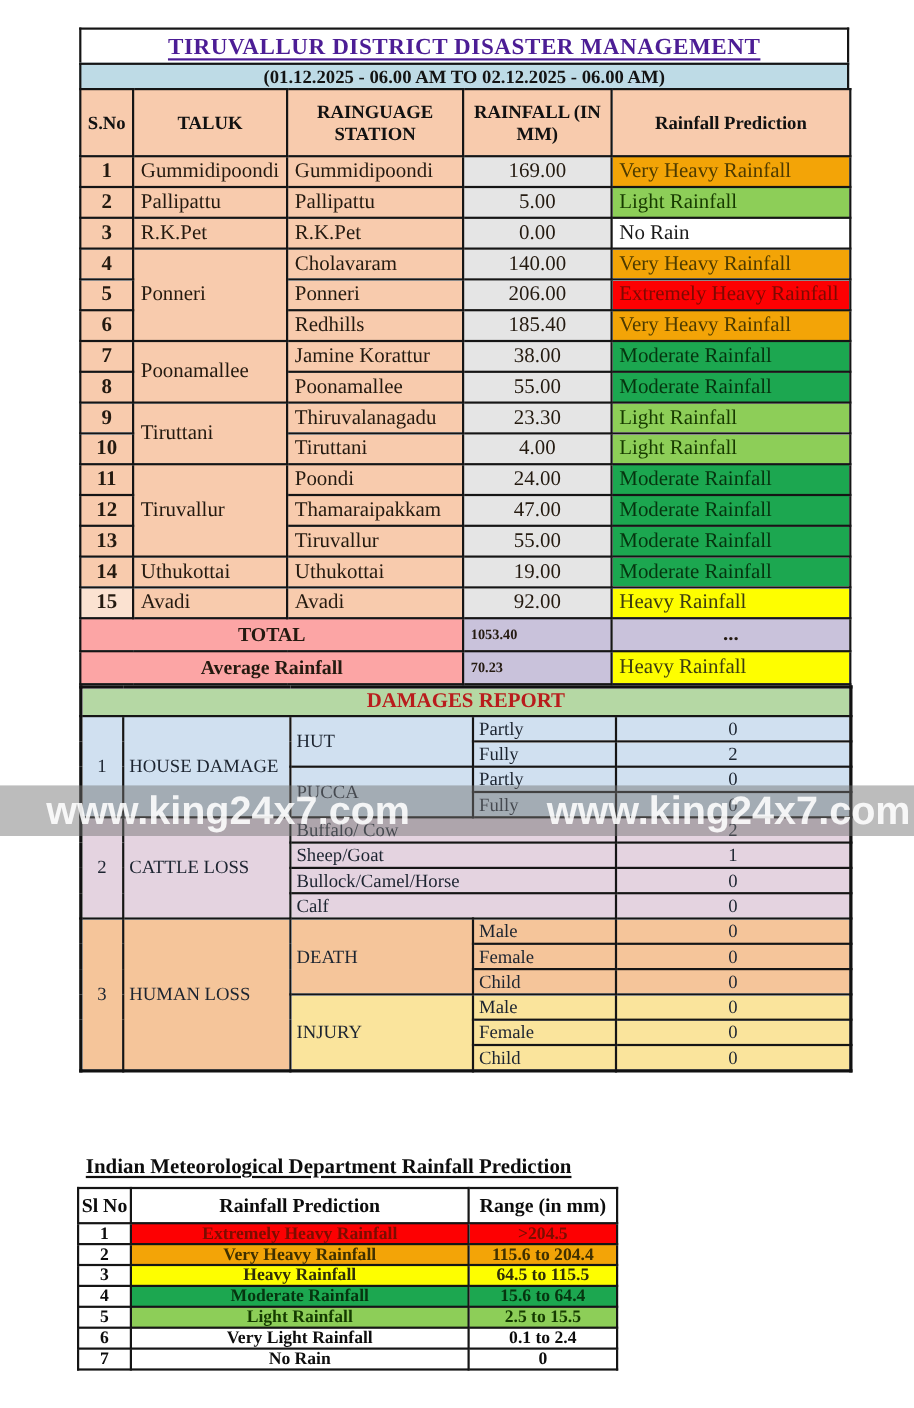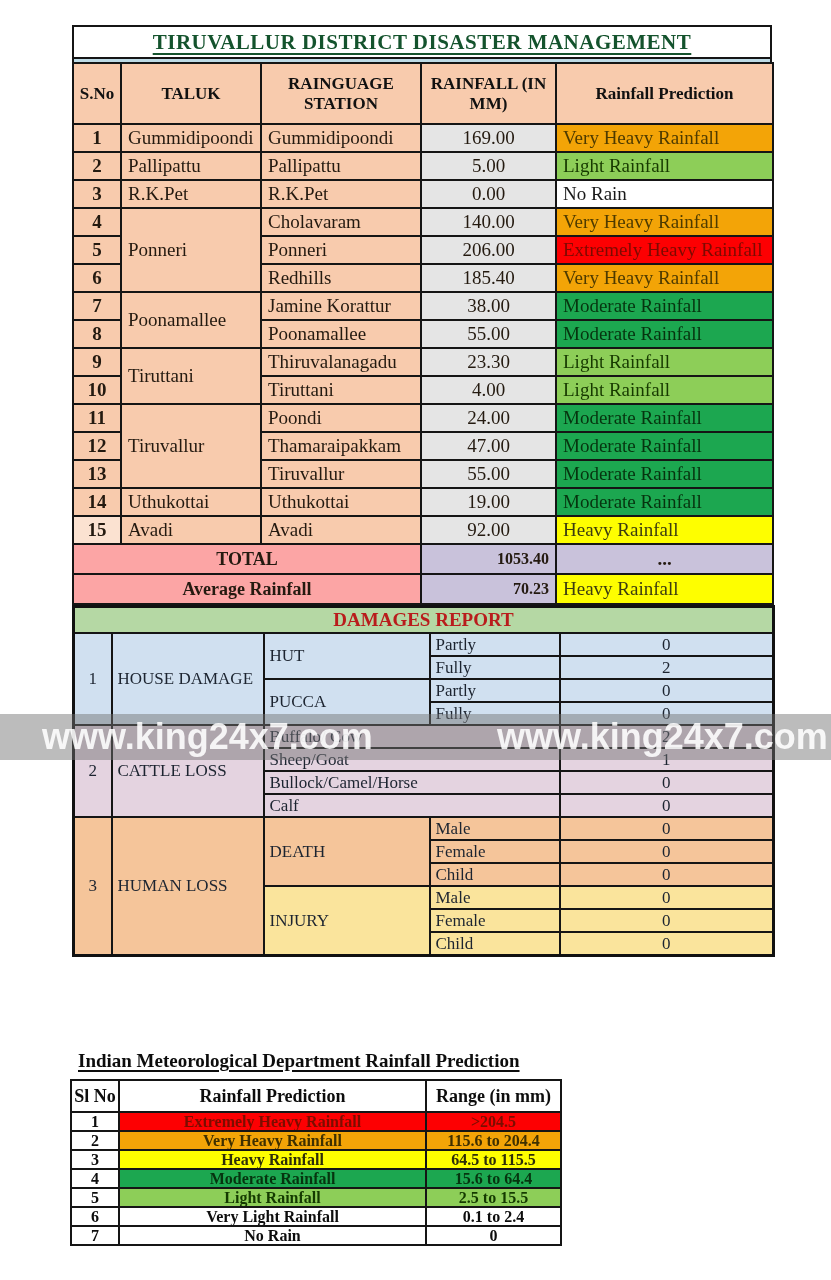--- a/index.html
+++ b/index.html
@@ -9,21 +9,21 @@
     overflow:hidden;
   }
   .sheet{position:absolute;left:72px;top:25px;width:700px;}
 
   
   .title-box{
     border:2px solid #151515;border-bottom:0;background:#fff;
     height:30px;display:flex;align-items:center;justify-content:center;
   }
   .title-box span{
-    font-weight:bold;font-size:21px;letter-spacing:.5px;color:#14532d;
+    font-weight:bold;font-size:21px;letter-spacing:.5px;color:#4c1d95;
     text-decoration:underline;text-underline-offset:4px;text-decoration-thickness:2px;
     padding:0 14px;
   }
   .subtitle-box{
     border:2px solid #151515;border-bottom:0;background:#BEDBE6;
     text-align:center;font-weight:bold;color:#131313;padding:2px 0 1px 0;
   }
   .subtitle-box div{font-size:17px;line-height:18px;}
 
   
@@ -42,21 +42,21 @@
   table.rain td.station{background:#F8CBAD;text-align:left;}
   table.rain td.val{background:#e5e5e5;text-align:center;}
   table.rain td.pred{text-align:left;}
   .p-eh{background:#FD0002;color:#7C0A02;}
   .p-vh{background:#F3A407;color:#4E3B00;}
   .p-h {background:#FEFE00;color:#3c3c10;}
   .p-m {background:#1CA750;color:#06340F;}
   .p-l {background:#8DCE58;color:#173A00;}
   .p-n {background:#ffffff;color:#1a1a1a;}
   table.rain td.total-label{background:#fca5a5;font-weight:bold;text-align:center;font-size:18px;}
-  table.rain td.total-val{background:#C9C2DB;font-weight:bold;text-align:right;font-size:16px;}
+  table.rain td.total-val{background:#C9C2DB;font-weight:bold;text-align:left;font-size:13px;}
   table.rain td.total-dots{background:#C9C2DB;font-weight:bold;text-align:center;}
   table.rain tr.sumrow td{height:28px;}
 
   
   table.damages{border:3px solid #111;}
   table.damages td{height:21px;font-size:17px;padding:0 5px;vertical-align:middle;color:#1c2430;}
   table.damages td.dtitle{
     background:#B5D8A4;text-align:center;font-weight:bold;font-size:19px;color:#b91c1c;height:24px;
   }
   table.damages td.dsno{text-align:center;padding:0;}
@@ -102,20 +102,21 @@
 </style>
 </head>
 <body>
 
 <div class="sheet">
 
   <div class="title-box">
     <span>TIRUVALLUR DISTRICT DISASTER MANAGEMENT</span>
   </div>
   <div class="subtitle-box">
+    <div>(01.12.2025 - 06.00 AM TO 02.12.2025 - 06.00 AM)</div>
   </div>
 
   <table class="rain">
     <colgroup>
         <col style="width:48px">
         <col style="width:140px">
         <col style="width:160px">
         <col style="width:135px">
         <col style="width:217px">
       </colgroup>

